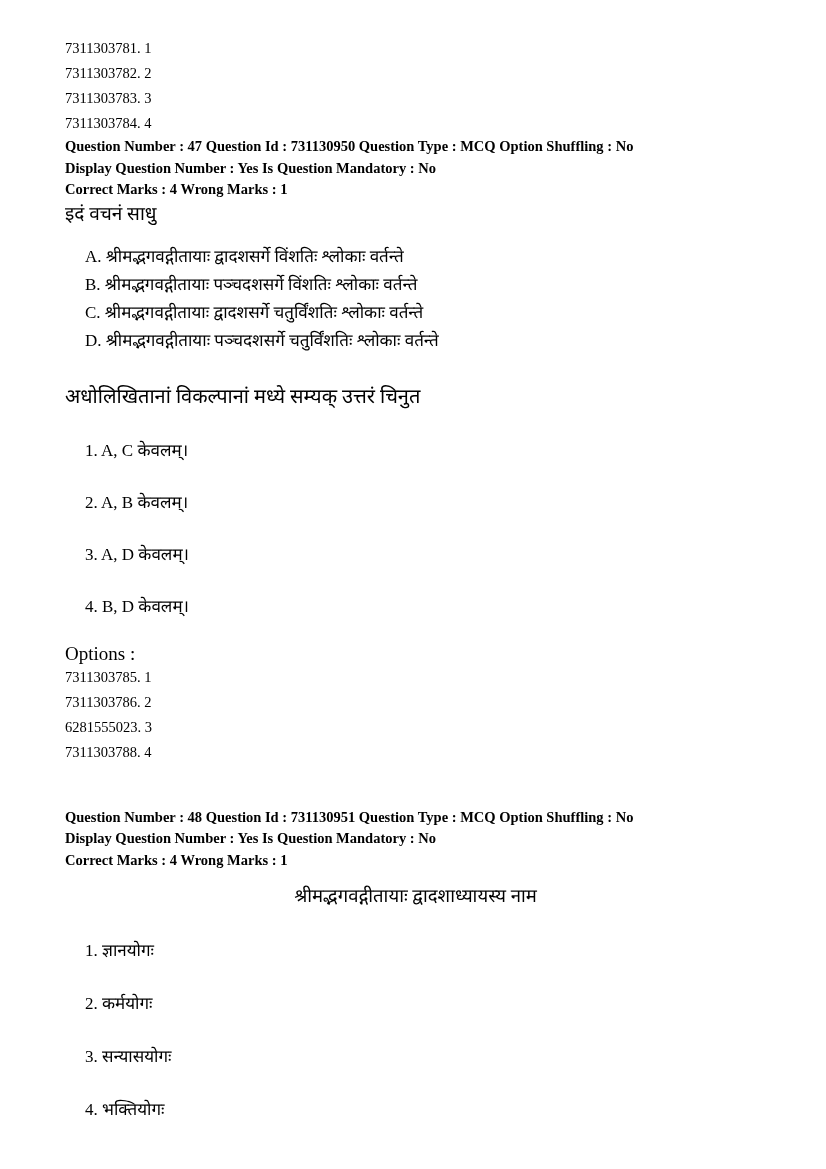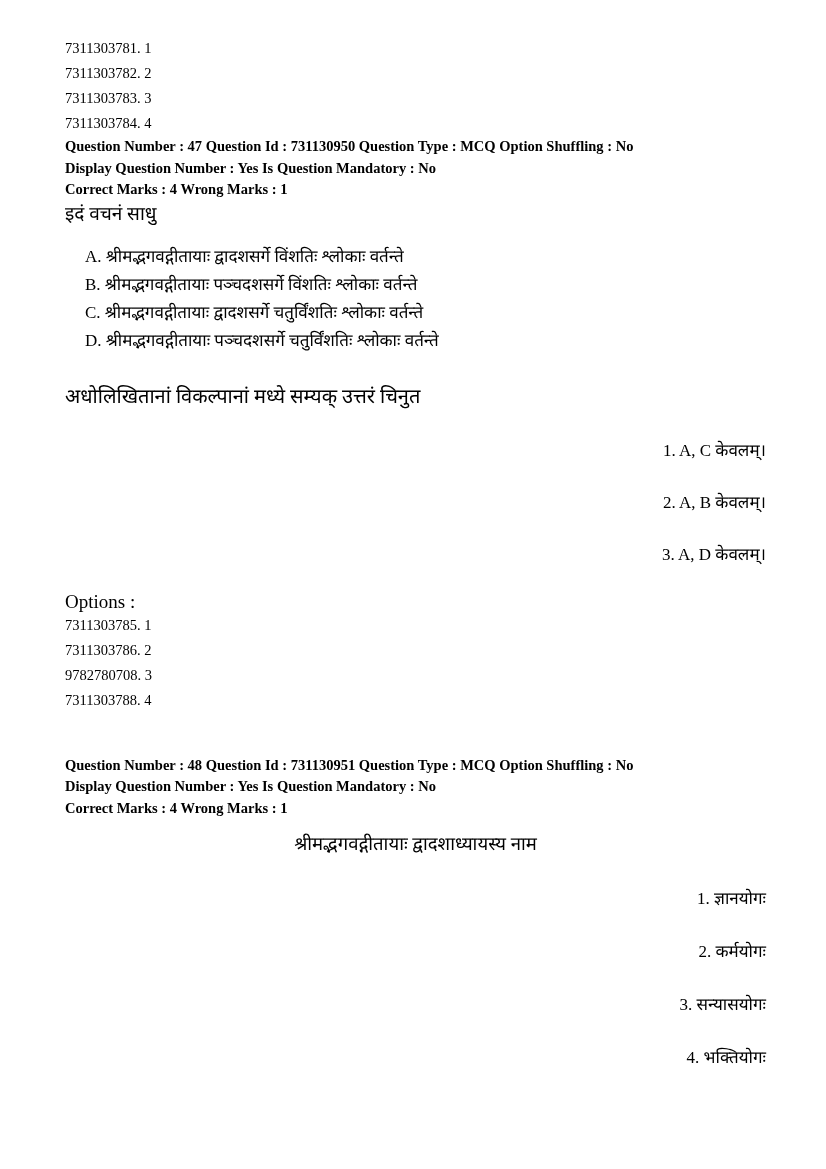--- a/index.html
+++ b/index.html
@@ -47,21 +47,20 @@
   }
   .instruction {
     margin-top: 28px;
     font-size: 20px;
     line-height: 26px;
     font-weight: 400;
   }
   .choices {
     margin-top: 30px;
     margin-left: 20px;
-    text-align: right;
   }
   .choice-line {
     font-size: 17px;
     line-height: 23px;
     margin-bottom: 29px;
     font-weight: 400;
   }
   .choices-wide .choice-line {
     margin-bottom: 30px;
   }
@@ -109,28 +108,29 @@
       <div class="statement-line">C. श्रीमद्भगवद्गीतायाः द्वादशसर्गे चतुर्विंशतिः श्लोकाः वर्तन्ते</div>
       <div class="statement-line">D. श्रीमद्भगवद्गीतायाः पञ्चदशसर्गे चतुर्विंशतिः श्लोकाः वर्तन्ते</div>
     </div>
 
     <div class="instruction">अधोलिखितानां विकल्पानां मध्ये सम्यक् उत्तरं चिनुत</div>
 
     <div class="choices">
       <div class="choice-line">1. A, C केवलम्।</div>
       <div class="choice-line">2. A, B केवलम्।</div>
       <div class="choice-line">3. A, D केवलम्।</div>
+      <div class="choice-line">4. B, D केवलम्।</div>
     </div>
 
     <div class="options-label tight">Options :</div>
 
     <div>
       <div class="idline">7311303785. 1</div>
       <div class="idline">7311303786. 2</div>
-      <div class="idline">9782780708. 3</div>
+      <div class="idline">6281555023. 3</div>
       <div class="idline">7311303788. 4</div>
     </div>
   </div>
 
   <div class="gap-lg">
     <div>
       <div class="meta-line">Question Number : 48 Question Id : 731130951 Question Type : MCQ Option Shuffling : No</div>
       <div class="meta-line">Display Question Number : Yes Is Question Mandatory : No</div>
       <div class="meta-line">Correct Marks : 4 Wrong Marks : 1</div>
     </div>

